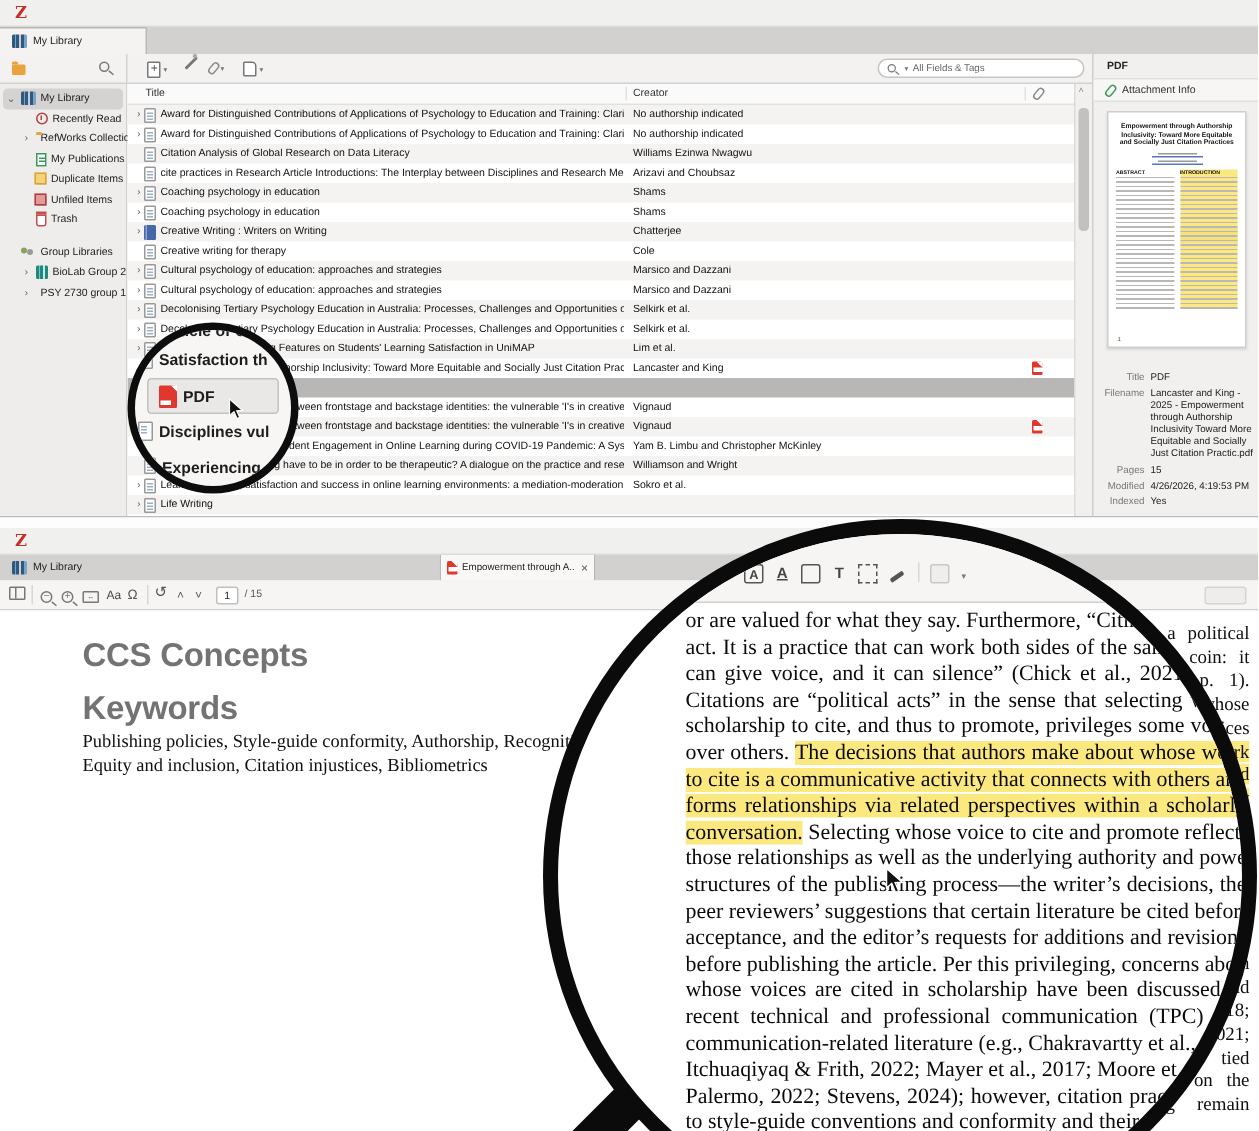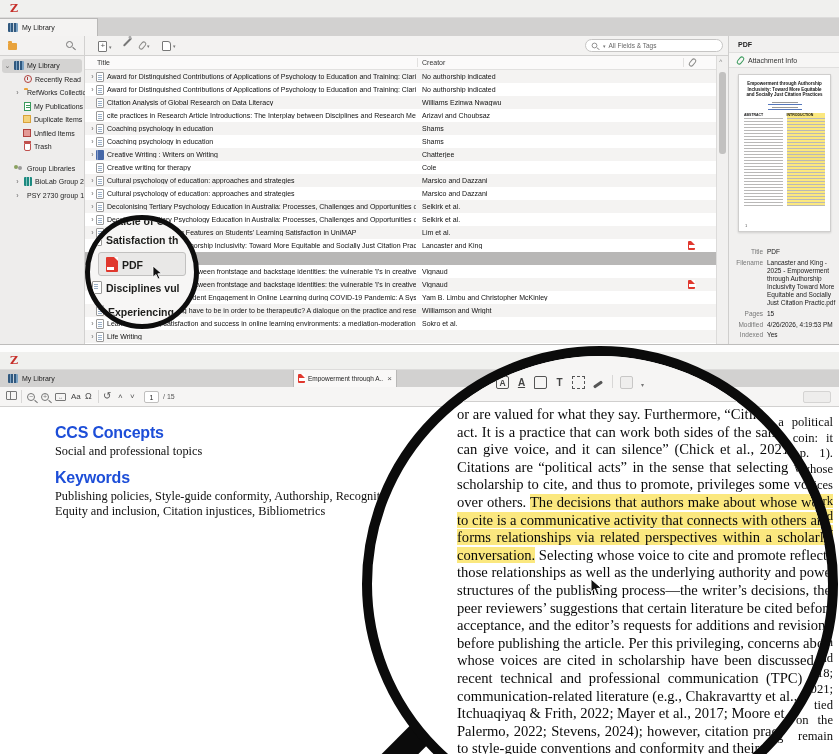--- a/index.html
+++ b/index.html
@@ -137,21 +137,21 @@
   .pagebox{position:absolute;left:108px;top:3.5px;width:15px;height:12px;background:#fff;border:1px solid #c0bfbe;border-radius:2px;
            font-size:7px;text-align:center;line-height:11px;color:#222;}
   .pagetotal{position:absolute;left:127px;top:6px;font-size:7px;color:#555;}
   .rt-right{position:absolute;right:8px;top:4px;width:28px;height:12px;background:#eeedec;border:1px solid #d5d4d3;border-radius:2px;}
   .tdiv{position:absolute;top:3px;width:1px;height:13px;background:#d8d7d6;}
 
   
   #docarea{position:absolute;left:0;top:55px;right:0;height:347px;background:#fff;overflow:visible;}
   #leftcol{position:absolute;left:55px;top:8px;width:357px;font-family:"Liberation Serif",serif;font-size:12.6px;color:#0f0f0f;}
   .jline{line-height:15.7px;text-align:justify;text-align-last:justify;white-space:nowrap;overflow:hidden;}
-  .dhead{font-family:"Liberation Sans",sans-serif;font-weight:bold;font-size:16px;color:#1d4ed8;margin:9px 0 2px;letter-spacing:-0.2px;}
+  .dhead{font-family:"Liberation Sans",sans-serif;font-weight:bold;font-size:22px;color:#737373;margin:9px 0 2px;letter-spacing:-0.2px;}
   .dbody{font-size:12.3px;line-height:15.5px;}
   #rightcol{position:absolute;left:447px;top:8px;width:386px;font-family:"Liberation Serif",serif;font-size:12.6px;color:#0f0f0f;z-index:1;}
   .hl{background:#fbe87f;}
 
   
   #wedge{position:absolute;left:352px;top:372px;width:130px;height:26px;background:#0b0b0b;transform:rotate(-45deg);z-index:4;}
   #loupe2{position:absolute;left:362px;top:346px;width:476px;height:476px;border:10px solid #0b0b0b;border-radius:50%;
           background:#fff;z-index:5;overflow:hidden;}
   #l2-toolbar{position:absolute;left:0;top:0;width:100%;height:46px;background:#f6f5f4;border-bottom:1px solid #d0cfce;}
   .an{position:absolute;top:20px;width:13px;height:13px;color:#444;font-size:10px;line-height:13px;text-align:center;}
@@ -638,21 +638,20 @@
             <div class="jline"></div>
             <div class="jline"></div>
             <div class="jline"></div>
             <div class="jline"></div>
             <div class="jline"></div>
             <div class="jline"></div>
             <div class="jline"></div>
             <div class="jline"></div>
           </div>
         <div class="dhead">CCS Concepts</div>
-        <div class="dbody">Social and professional topics</div>
         <div class="dhead">Keywords</div>
         <div class="dbody">Publishing policies, Style-guide conformity, Authorship, Recognition, Equity and inclusion, Citation injustices, Bibliometrics</div>
       </div>
 
       <div id="rightcol">
         <div>
 
         <div class="jline"><span></span><span class="hl"></span><span>or are valued for what they say. Furthermore, “Citing is a political</span></div>
             <div class="jline"><span></span><span class="hl"></span><span>act. It is a practice that can work both sides of the same coin: it</span></div>
             <div class="jline"><span></span><span class="hl"></span><span>can give voice, and it can silence” (Chick et al., 2021, p. 1).</span></div>

